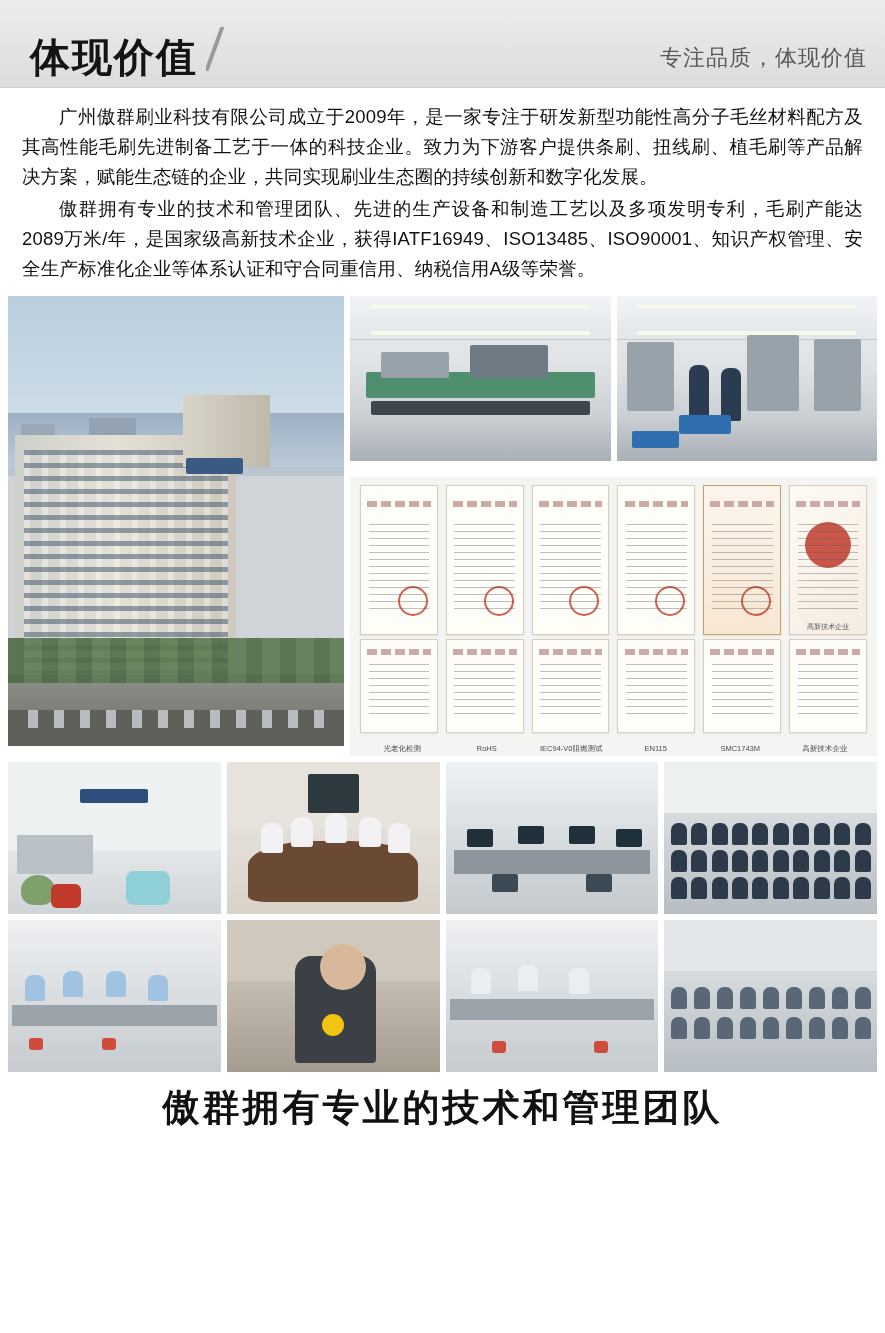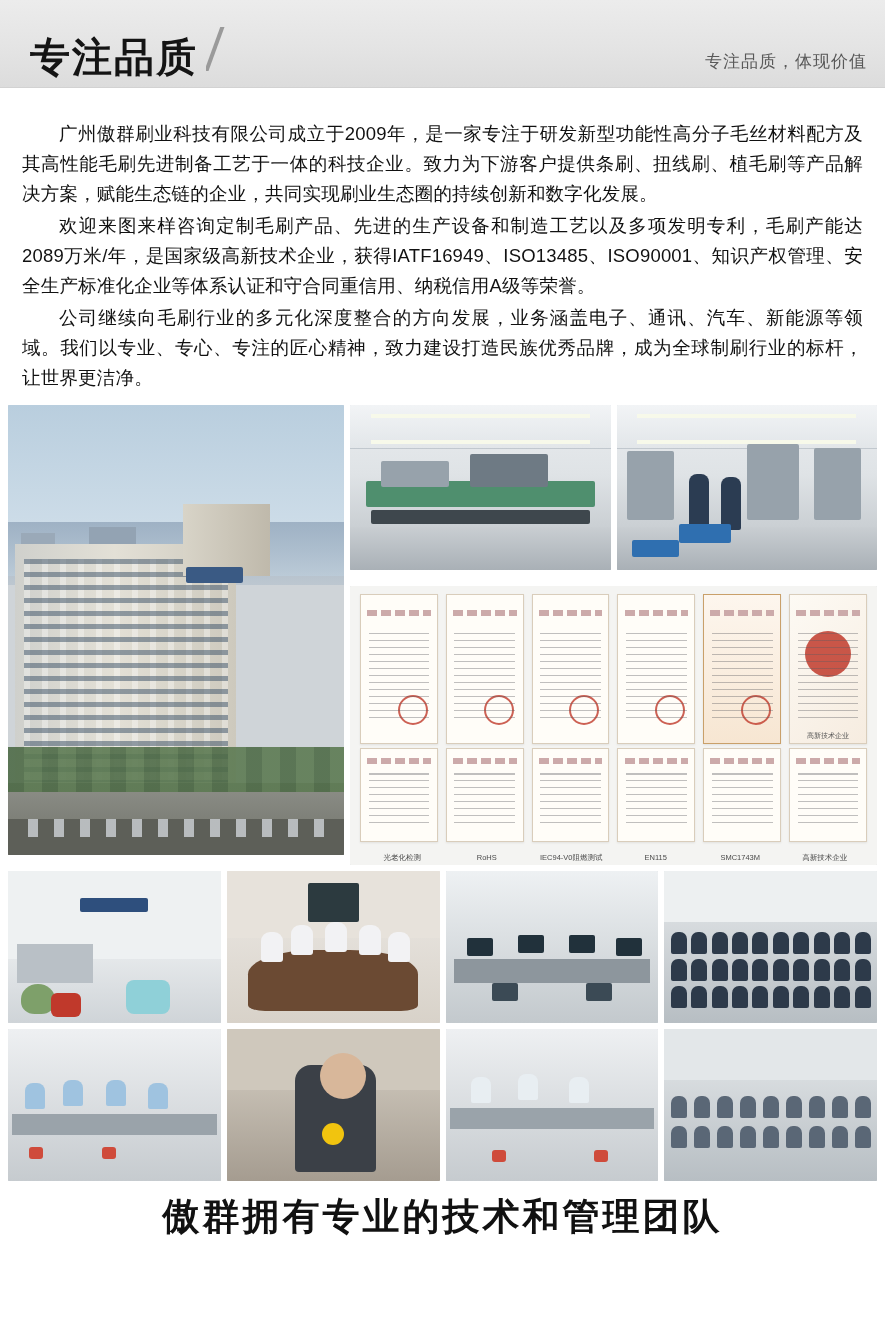--- a/index.html
+++ b/index.html
@@ -51,29 +51,29 @@
     position: absolute;
     left: 6px;
     top: -4px;
     width: 4px;
     height: 54px;
     background: #9a9a9a;
     transform: rotate(20deg);
   }
   .header-sub {
     margin-left: auto;
-    font-size: 17px;
+    font-size: 22px;
     color: #595959;
     letter-spacing: 1px;
     padding-bottom: 4px;
   }
 
   
   .intro {
-    padding: 31px 22px 10px 22px;
+    padding: 14px 22px 10px 22px;
     box-sizing: border-box;
   }
   .intro p {
     margin: 0 0 2px 0;
     font-size: 18.5px;
     line-height: 1.62;
     text-indent: 2em;
     color: #111;
     letter-spacing: 0.2px;
     text-align: justify;
@@ -225,30 +225,29 @@
     font-weight: bold;
     letter-spacing: 3px;
     color: #111;
   }
 </style>
 </head>
 <body>
 
 <div class="header">
   <div class="header-title-wrap">
-    <div class="header-title">专注品质</div>
+    <div class="header-title">体现价值</div>
     <span class="header-slash"></span>
   </div>
   <div class="header-sub">专注品质，体现价值</div>
 </div>
 
 <div class="intro">
   <p>广州傲群刷业科技有限公司成立于2009年，是一家专注于研发新型功能性高分子毛丝材料配方及其高性能毛刷先进制备工艺于一体的科技企业。致力为下游客户提供条刷、扭线刷、植毛刷等产品解决方案，赋能生态链的企业，共同实现刷业生态圈的持续创新和数字化发展。</p>
-  <p>欢迎来图来样咨询定制毛刷产品、先进的生产设备和制造工艺以及多项发明专利，毛刷产能达2089万米/年，是国家级高新技术企业，获得IATF16949、ISO13485、ISO90001、知识产权管理、安全生产标准化企业等体系认证和守合同重信用、纳税信用A级等荣誉。</p>
-  <p>公司继续向毛刷行业的多元化深度整合的方向发展，业务涵盖电子、通讯、汽车、新能源等领域。我们以专业、专心、专注的匠心精神，致力建设打造民族优秀品牌，成为全球制刷行业的标杆，让世界更洁净。</p>
+  <p>傲群拥有专业的技术和管理团队、先进的生产设备和制造工艺以及多项发明专利，毛刷产能达2089万米/年，是国家级高新技术企业，获得IATF16949、ISO13485、ISO90001、知识产权管理、安全生产标准化企业等体系认证和守合同重信用、纳税信用A级等荣誉。</p>
 </div>
 
 <div class="gallery">
 
   <div class="row">
     <div class="cell col-left" style="height:450px">
       <div class="ph">
         <div class="bld-sky"></div>
         <div class="bld-far"></div>
         <div class="bld-main"></div>

